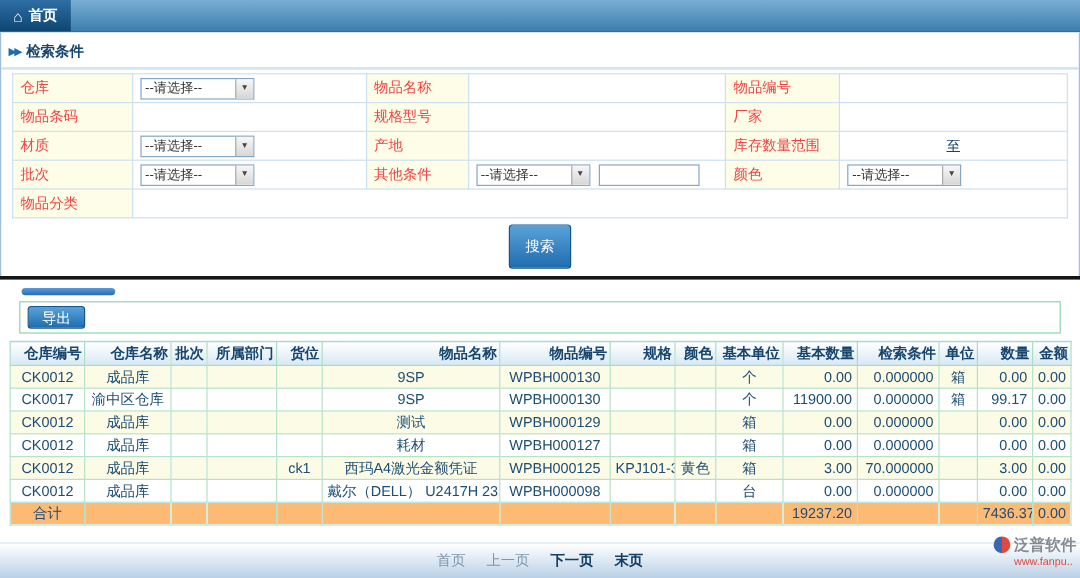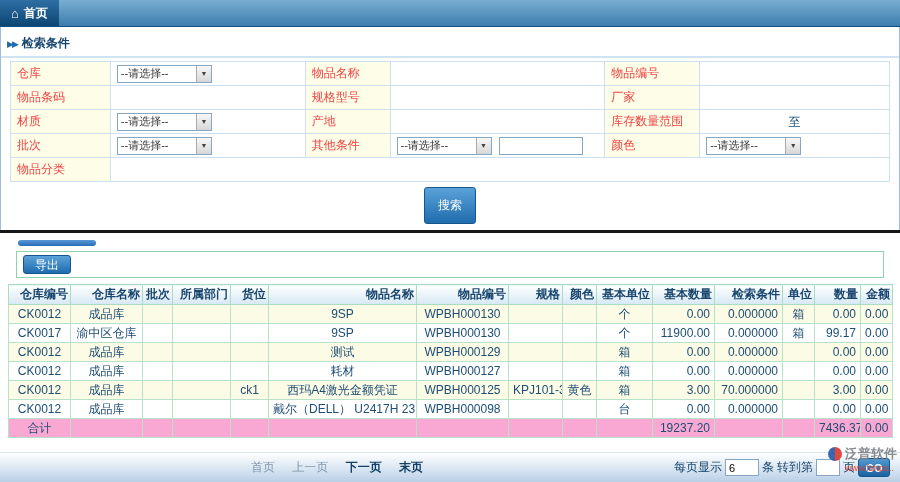--- a/index.html
+++ b/index.html
@@ -61,21 +61,21 @@
                 font-family:inherit; }
   .grid { margin:6px 8px 0; width:884px; border-collapse:collapse; font-size:12px;
           table-layout:fixed; border:1px solid #6cc695; }
   .grid th { background:linear-gradient(#ffffff,#d7e8f4); color:#17456e; font-weight:bold;
              border:1px solid #a9dcc1; height:20px; padding:0 2px; overflow:hidden; white-space:nowrap;text-align:right; }
   .grid td { border:1px solid #b7e2ca; height:18px; line-height:18px; color:#1d4d74;
              text-align:center; padding:0 4px; overflow:hidden; white-space:nowrap; }
   .grid td.num { text-align:right; }
   .row-odd  { background:#fbfbe6; }
   .row-even { background:#ffffff; }
-  .total-row { background:#f9a8d4; }
+  .total-row { background:#fdba74; }
 
   
   .footer { position:absolute; left:0; bottom:0; width:900px; height:30px;
             background:linear-gradient(#ffffff,#b9d0e6); border-top:1px solid #d9e6f2;
             display:flex; align-items:center; font-size:12px; color:#17456e; }
   .footer-left { margin-left:115px; white-space:nowrap; }
   .green-label { color:#1e7a52; }
   .red-value { color:#e3001b; font-weight:bold; padding:0 3px; }
   .footer-center { flex:1; text-align:center; white-space:nowrap; }
   .pg { margin:0 7px; cursor:pointer; color:#8097ab; }
@@ -365,29 +365,20 @@
       </tbody>
   </table>
 
   <div class="footer">
     <div class="footer-center">
       <span class="pg">首页</span>
       <span class="pg">上一页</span>
       <span class="pg active">下一页</span>
       <span class="pg active">末页</span>
     </div>
-    <div class="footer-right">
-      <span>每页显示</span>
-      <input class="small-input" value="6" style="">
-      <span>条</span>
-      <span>转到第</span>
-      <input class="small-input goto-input" style="">
-      <span>页</span>
-      <button class="btn-go">GO</button>
-    </div>
   </div>
 
   <div class="watermark">
     <div class="wm-row">
       <span class="wm-logo"></span>
       <span class="wm-name">泛普软件</span>
     </div>
     <span class="wm-url">www.fanpu..</span>
   </div>
 

